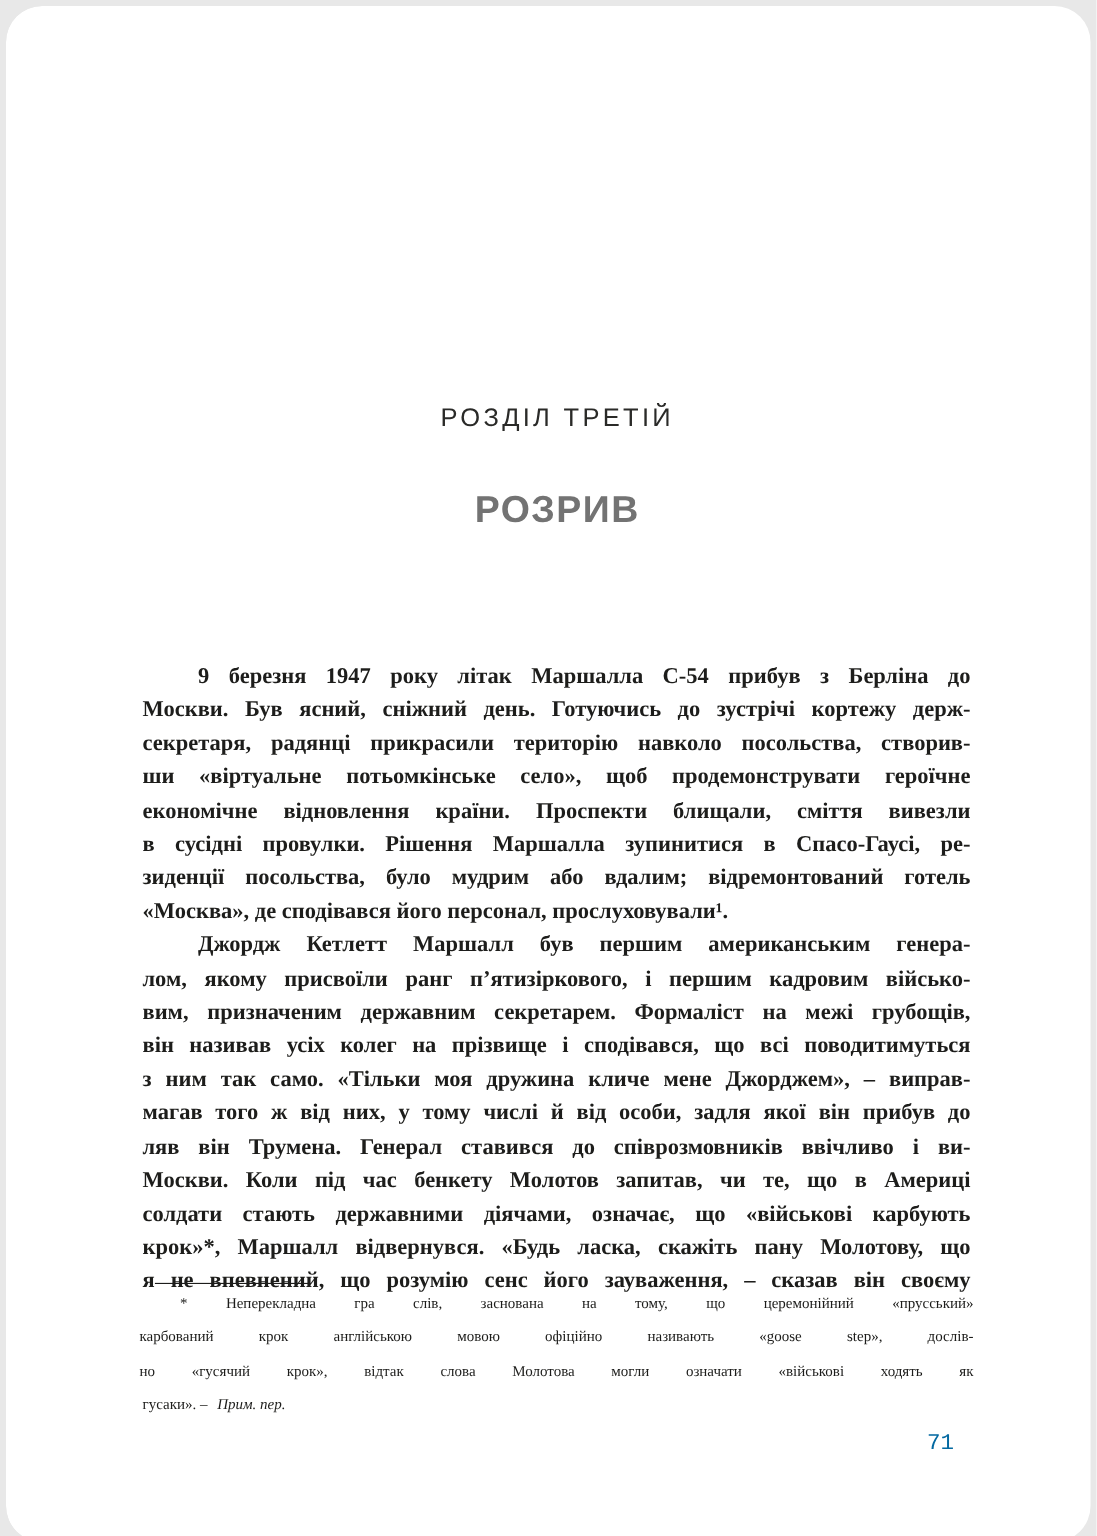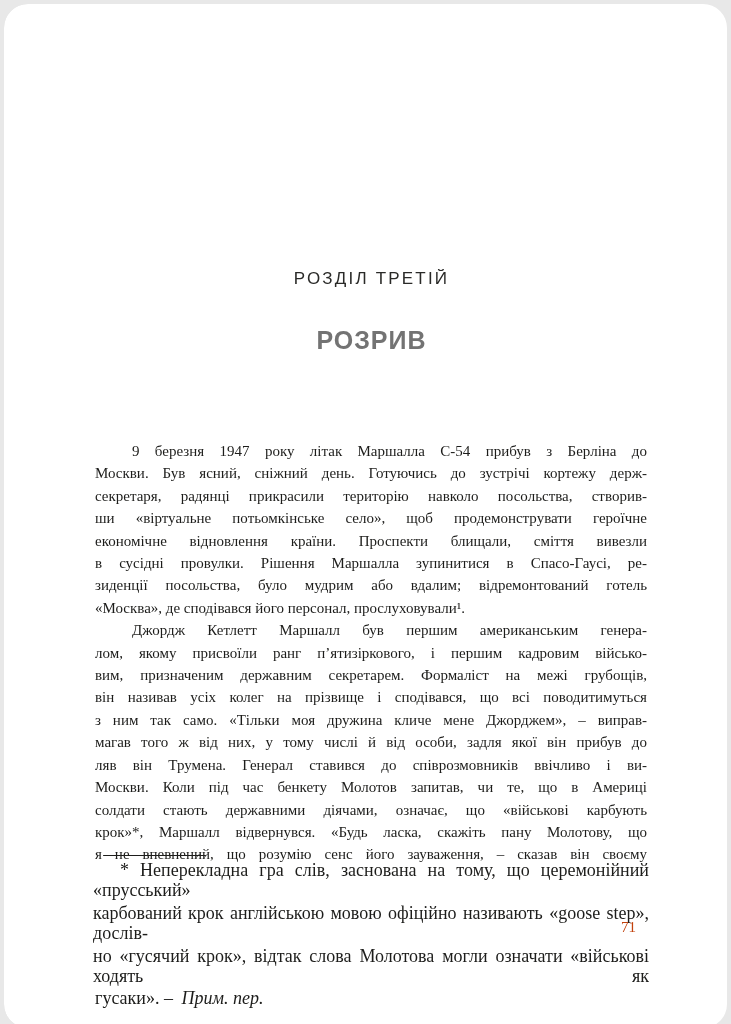--- a/index.html
+++ b/index.html
@@ -43,56 +43,57 @@
     top: 433px;
     left: 85px;
     width: 560px;
     font-size: 15px;
     line-height: 20.4px;
   }
   .line {
     text-align: justify;
     text-align-last: justify;
     white-space: normal;
+    font-weight: bold;
   }
   .line.para-end {
     text-align-last: left;
   }
   .line.first {
     text-indent: 37px;
   }
   .footnote-block {
     position: absolute;
     top: 847px;
     left: 85px;
     width: 560px;
-    font-size: 18px;
+    font-size: 10px;
     line-height: 20.4px;
   }
   .footnote-rule {
     width: 103px;
     margin-left: 12px;
     margin-bottom: 4px;
     border-top: 1.3px solid #1d1d1b;
   }
   .fn-line {
     text-align: justify;
     text-align-last: justify;
   }
   .fn-line.first { text-indent: 27px; }
   .fn-line.para-end { text-align-last: left; }
   .fn-italic { font-style: italic; }
   .page-number {
     position: absolute;
-    top: 913px;
+    top: 948px;
     right: 97px;
-    font-family: Liberation Serif, serif;
+    font-family: Liberation Mono, monospace;
     font-weight: 400;
     font-size: 15px;
-    color: #c2410c;
+    color: #0369a1;
   }
 </style>
 </head>
 <body>
 
 <div class="page">
 
   <div class="chapter-label">РОЗДІЛ ТРЕТІЙ</div>
 
   <div class="chapter-title">РОЗРИВ</div>

